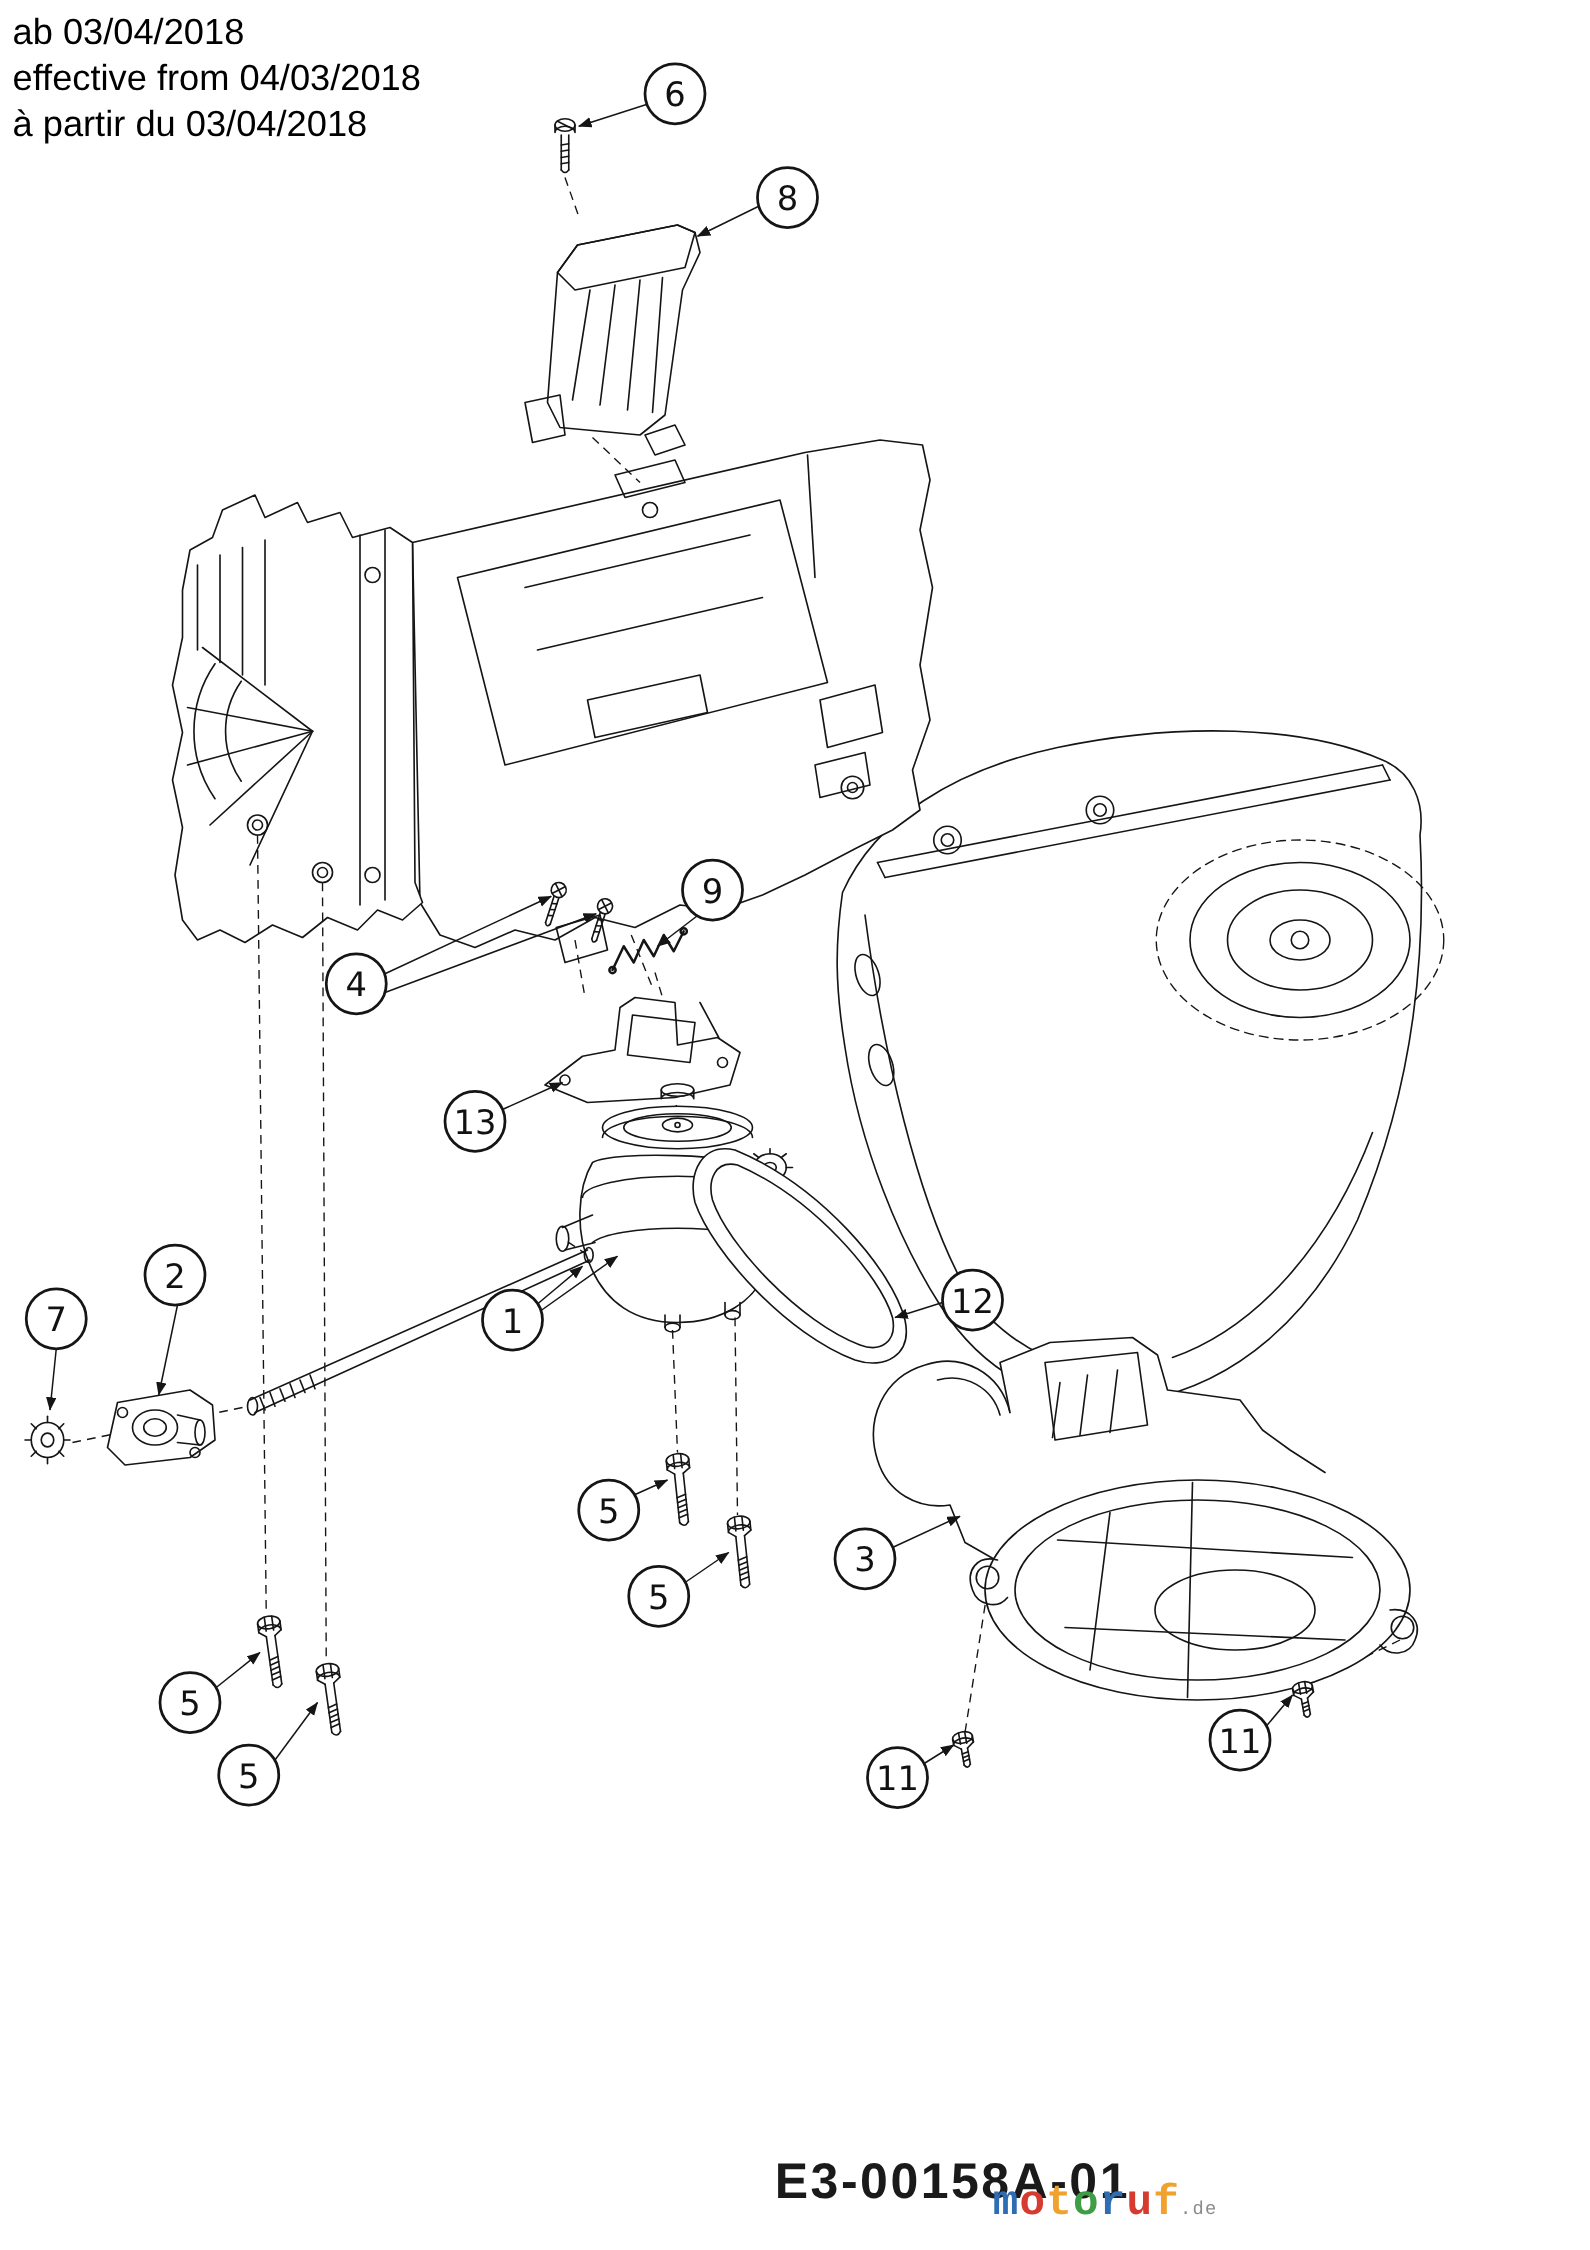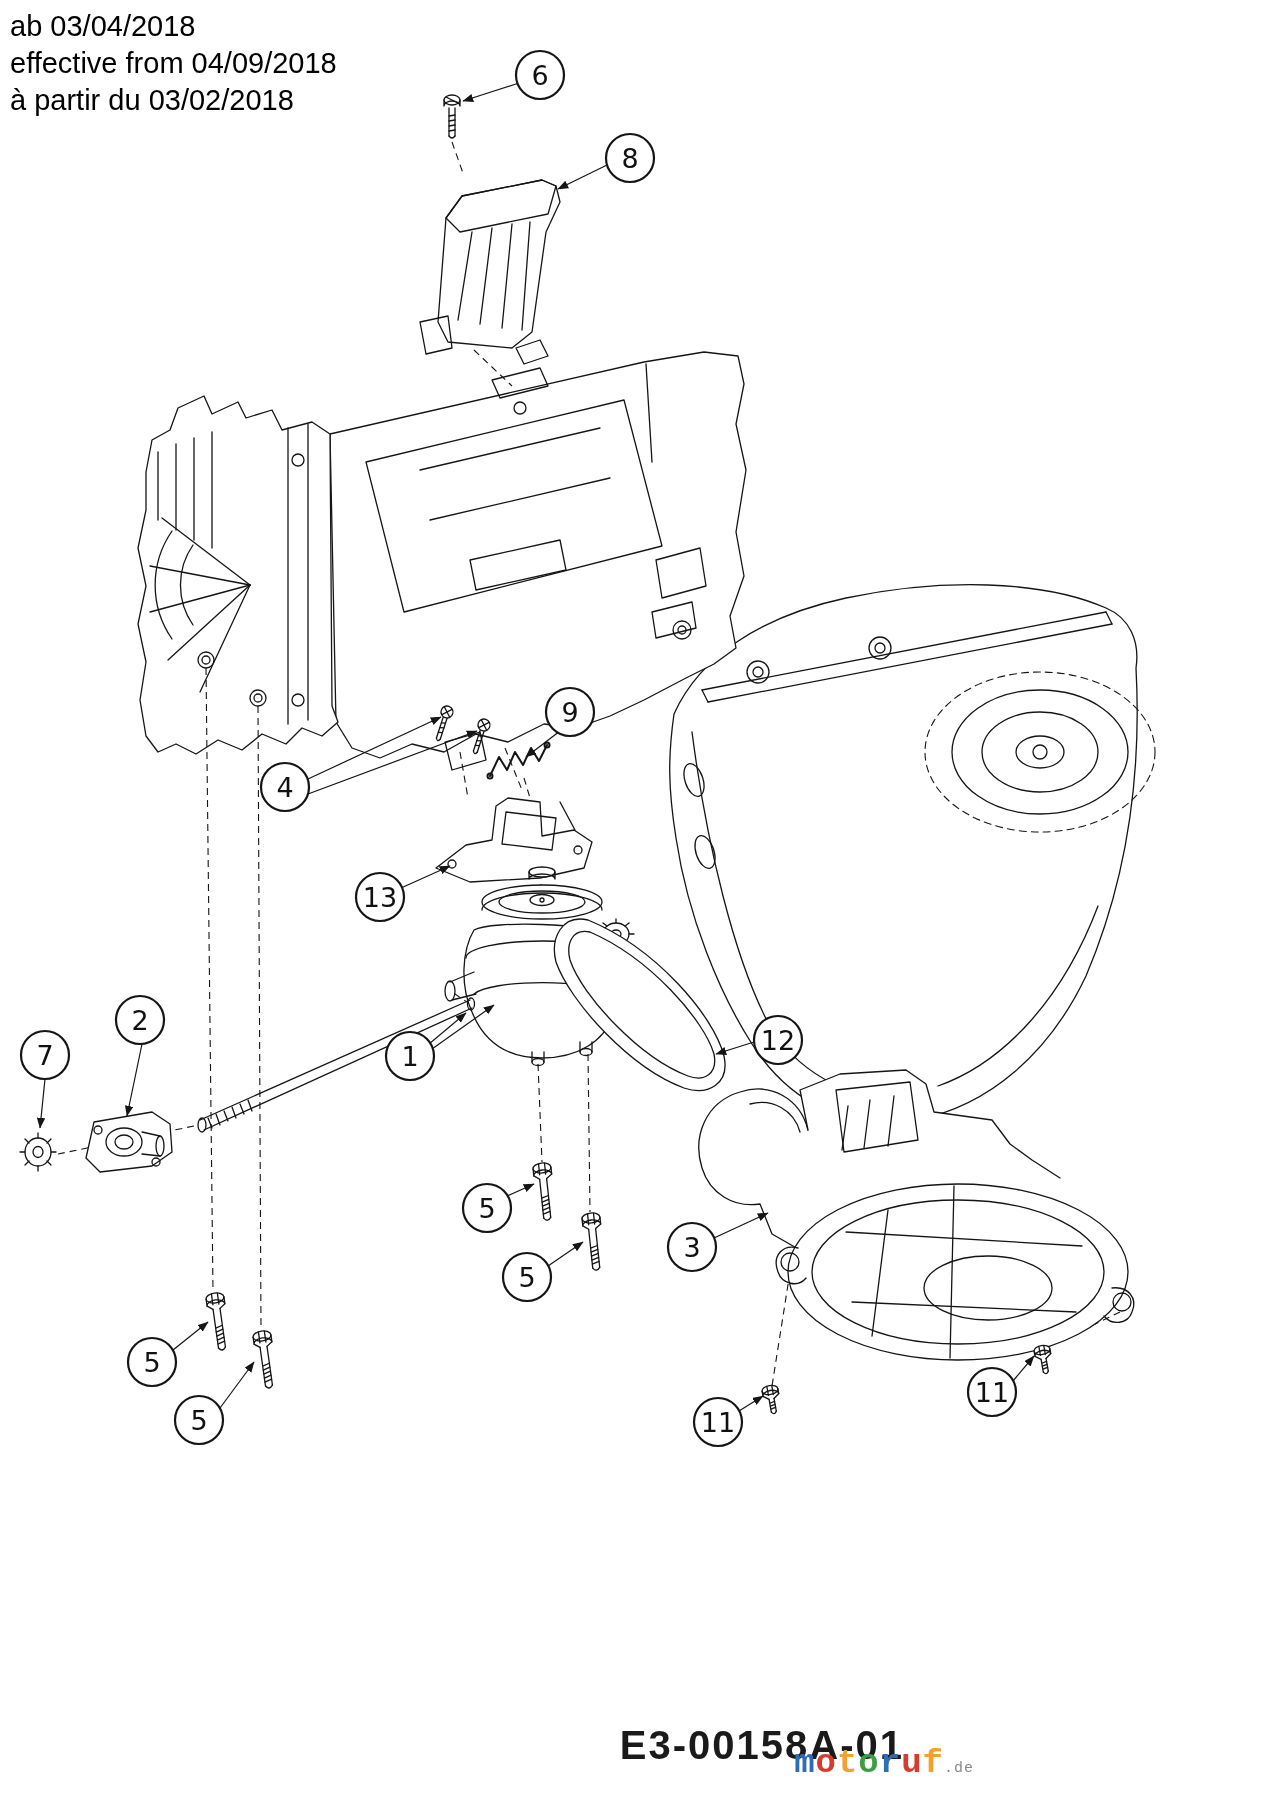--- a/index.html
+++ b/index.html
@@ -33,22 +33,22 @@
   }
   .watermark .wm-suffix{font-size:15px;font-weight:400;color:#8a8a8a;}
 </style>
 </head>
 <body>
 
 <div class="stage">
 
   <div class="notes">
     <div>ab 03/04/2018</div>
-    <div>effective from 04/09/2018</div>
-    <div>à partir du 03/02/2018</div>
+    <div>effective from 04/03/2018</div>
+    <div>à partir du 03/04/2018</div>
   </div>
 
   <svg width="1272" height="1800" viewBox="0 0 1272 1800">
     <defs>
       <marker id="arrowhead" markerWidth="10" markerHeight="8" refX="8.5" refY="3.5" orient="auto">
         <path d="M0,0 L9,3.5 L0,7 Z" fill="#151515"></path>
       </marker>
 
       <g id="bolt5" class="ln">
         <ellipse cx="0" cy="0" rx="9" ry="5" fill="#fff"></ellipse>

